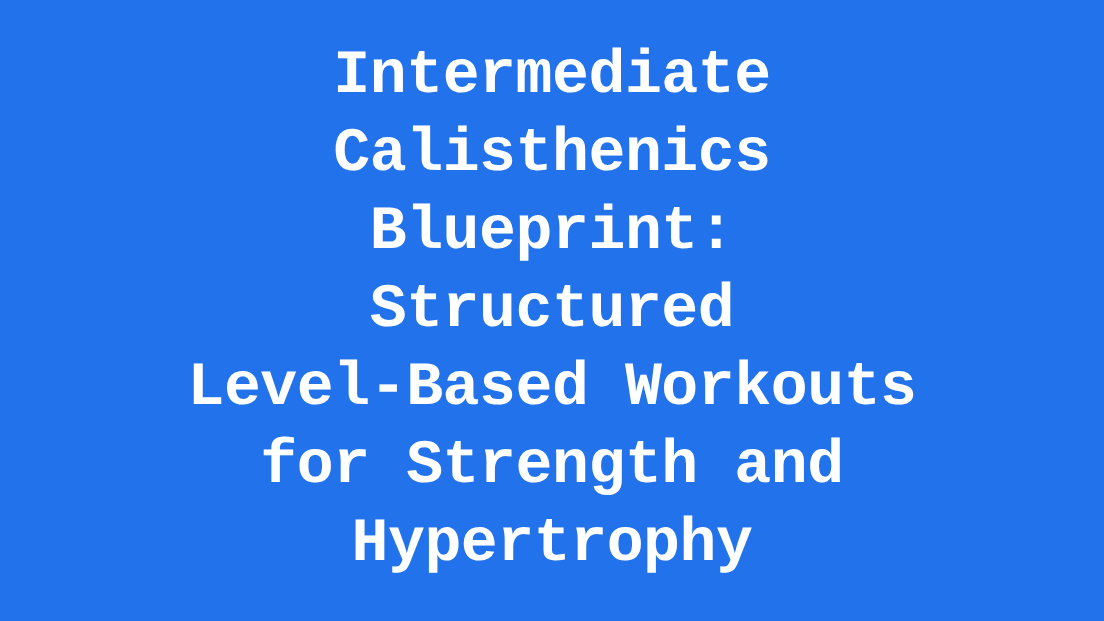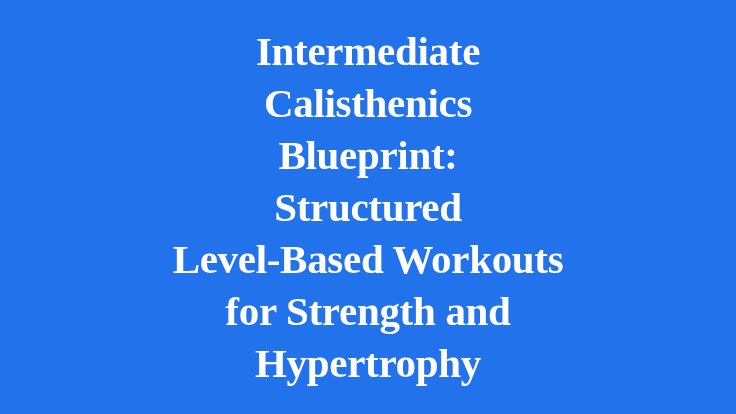--- a/index.html
+++ b/index.html
@@ -26,21 +26,21 @@
     width: 736px;
     height: 414px;
     display: flex;
     flex-direction: column;
     align-items: center;
     justify-content: center;
     box-sizing: border-box;
     padding: 0 40px;
     text-align: center;
     color: #FFFFFF;
-    font-family: Liberation Serif, serif;
+    font-family: Liberation Mono, monospace;
     font-weight: bold;
     font-size: 41px;
     line-height: 52px;
     letter-spacing: -0.3px;
     white-space: pre-line;
   }
   #badge {
     position: absolute;
     left: 50%;
     top: 11px;

